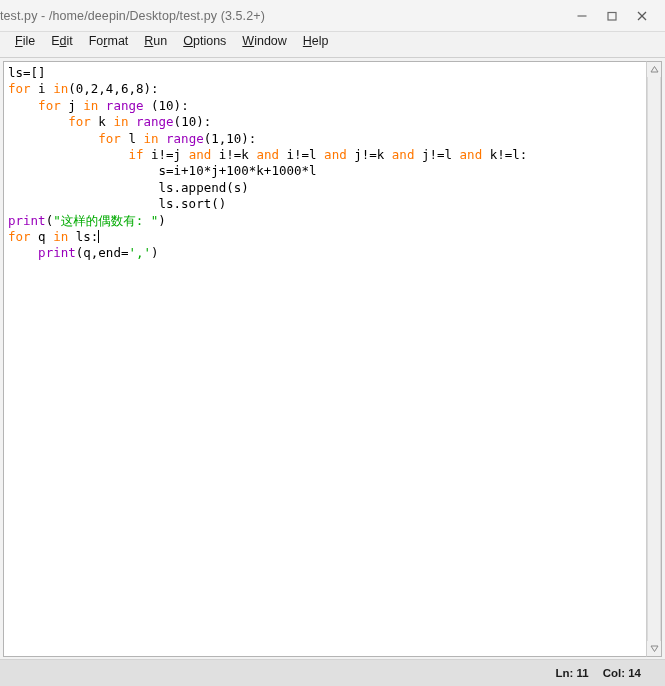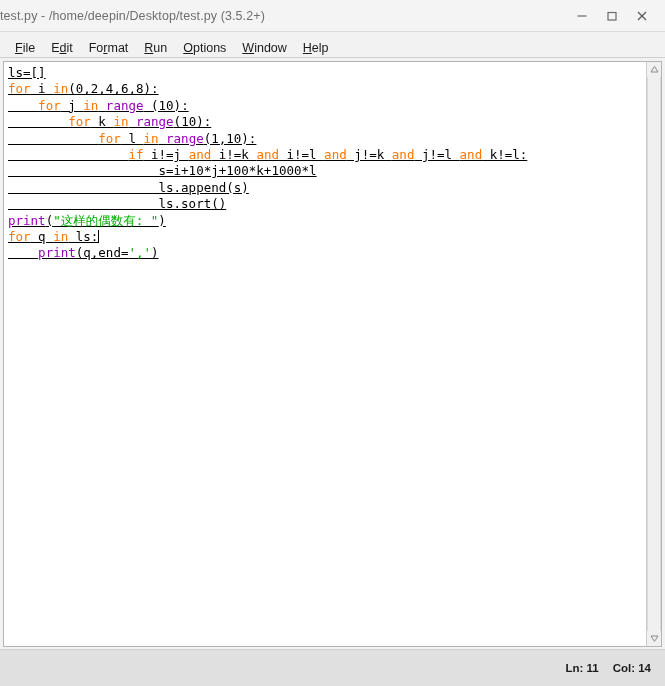--- a/index.html
+++ b/index.html
@@ -59,42 +59,41 @@
     cursor: default;
   }
   .win-btn svg { display: block; }
 
   
   .menubar {
     height: 25px;
     min-height: 25px;
     background: #f2f2f2;
     display: flex;
-    align-items: flex-end;
+    align-items: flex-start;
     padding-left: 7px;
     border-bottom: 1px solid #cfcfcf;
   }
   .menu-item {
     font-size: 12.5px;
     color: #1b1b1b;
     padding: 2px 8px 2px 8px;
     cursor: default;
     white-space: nowrap;
   }
   .menu-item .mn { text-decoration: underline; }
 
   
   .editor-wrap {
     flex: 1;
     display: flex;
     background: #f2f2f2;
     padding: 3px 3px 2px 3px;
     box-sizing: border-box;
     min-height: 0;
-    text-decoration: underline;
   }
   .editor {
     flex: 1;
     background: #ffffff;
     border: 1px solid #b4b4b4;
     border-right: none;
     overflow: hidden;
     position: relative;
     min-width: 0;
   }
@@ -147,27 +146,27 @@
     background: #f0f0f0;
     position: relative;
     border-left: 1px solid #dadada;
     border-right: 1px solid #dadada;
     box-sizing: border-box;
     min-height: 0;
   }
 
   
   .statusbar {
-    height: 37px;
+    height: 27px;
     min-height: 21px;
     background: #e0e0e0;
     display: flex;
     align-items: center;
     justify-content: flex-end;
-    padding-right: 14px;
+    padding-right: 24px;
     border-top: 1px solid #d2d2d2;
     box-sizing: border-box;
   }
   .status-cell {
     font-size: 11.5px;
     color: #1b1b1b;
     font-weight: bold;
     margin-left: 14px;
     white-space: nowrap;
   }

